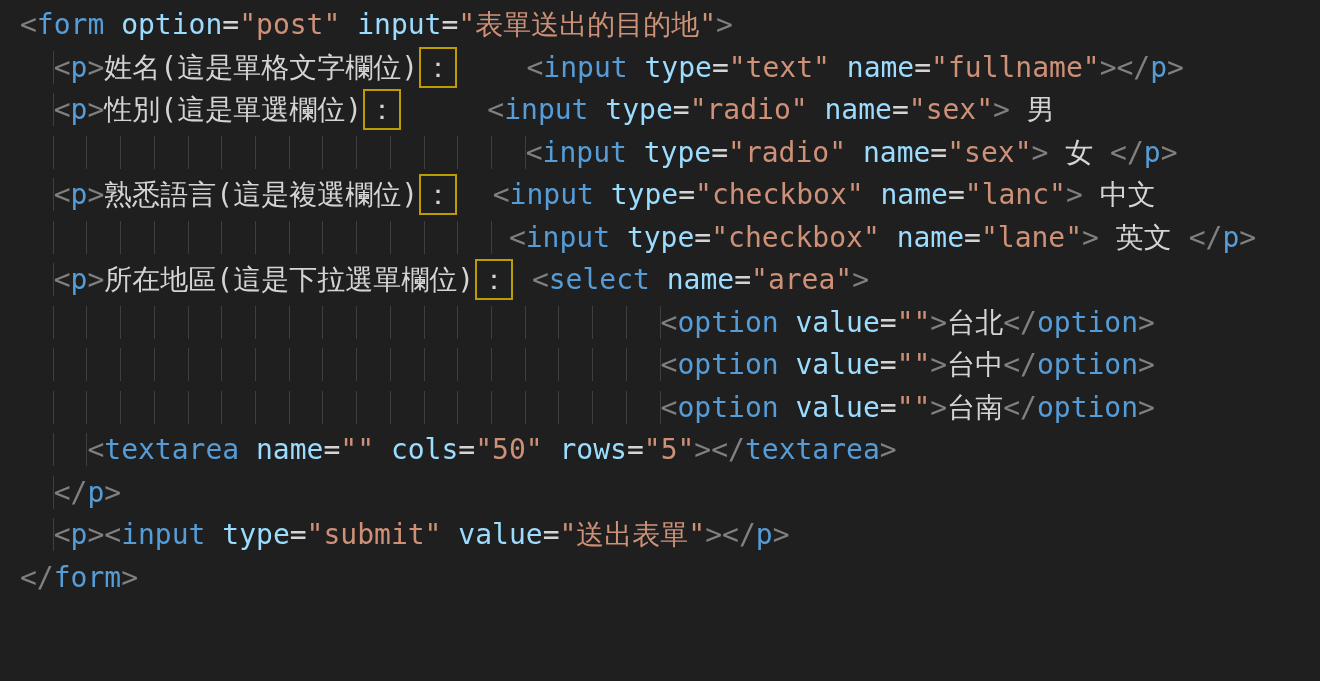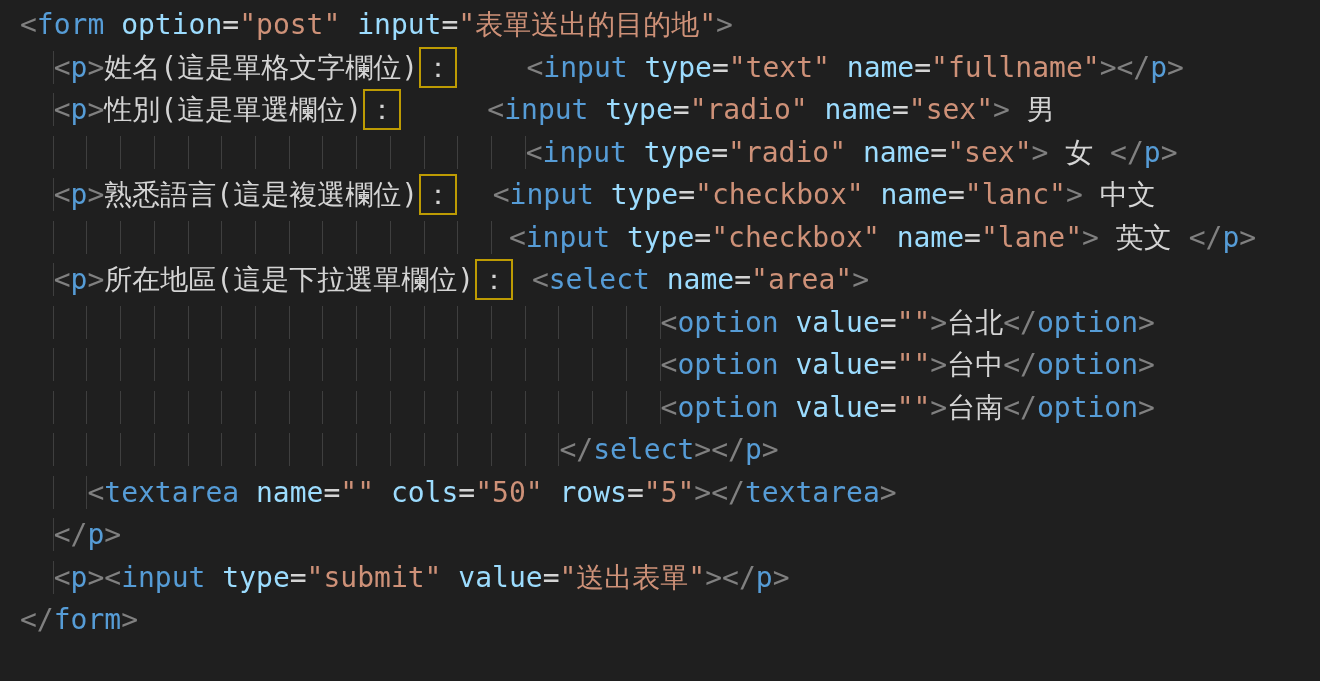--- a/index.html
+++ b/index.html
@@ -57,19 +57,18 @@
       <div class="line"><span class="tok-pun">&lt;</span><span class="tok-tag">form</span><span class="tok-txt"> </span><span class="tok-att">option</span><span class="tok-eq">=</span><span class="tok-str">"post"</span><span class="tok-txt"> </span><span class="tok-att">input</span><span class="tok-eq">=</span><span class="tok-str">"表單送出的目的地"</span><span class="tok-pun">&gt;</span></div>
       <div class="line"><span class="tok-ind">  </span><span class="tok-pun">&lt;</span><span class="tok-tag">p</span><span class="tok-pun">&gt;</span><span class="tok-txt">姓名(這是單格文字欄位)</span><span class="tok-uni">：</span><span class="tok-txt">    </span><span class="tok-pun">&lt;</span><span class="tok-tag">input</span><span class="tok-txt"> </span><span class="tok-att">type</span><span class="tok-eq">=</span><span class="tok-str">"text"</span><span class="tok-txt"> </span><span class="tok-att">name</span><span class="tok-eq">=</span><span class="tok-str">"fullname"</span><span class="tok-pun">&gt;</span><span class="tok-pun">&lt;/</span><span class="tok-tag">p</span><span class="tok-pun">&gt;</span></div>
       <div class="line"><span class="tok-ind">  </span><span class="tok-pun">&lt;</span><span class="tok-tag">p</span><span class="tok-pun">&gt;</span><span class="tok-txt">性別(這是單選欄位)</span><span class="tok-uni">：</span><span class="tok-txt">     </span><span class="tok-pun">&lt;</span><span class="tok-tag">input</span><span class="tok-txt"> </span><span class="tok-att">type</span><span class="tok-eq">=</span><span class="tok-str">"radio"</span><span class="tok-txt"> </span><span class="tok-att">name</span><span class="tok-eq">=</span><span class="tok-str">"sex"</span><span class="tok-pun">&gt;</span><span class="tok-txt"> 男</span></div>
       <div class="line"><span class="tok-ind">                              </span><span class="tok-pun">&lt;</span><span class="tok-tag">input</span><span class="tok-txt"> </span><span class="tok-att">type</span><span class="tok-eq">=</span><span class="tok-str">"radio"</span><span class="tok-txt"> </span><span class="tok-att">name</span><span class="tok-eq">=</span><span class="tok-str">"sex"</span><span class="tok-pun">&gt;</span><span class="tok-txt"> 女 </span><span class="tok-pun">&lt;/</span><span class="tok-tag">p</span><span class="tok-pun">&gt;</span></div>
       <div class="line"><span class="tok-ind">  </span><span class="tok-pun">&lt;</span><span class="tok-tag">p</span><span class="tok-pun">&gt;</span><span class="tok-txt">熟悉語言(這是複選欄位)</span><span class="tok-uni">：</span><span class="tok-txt">  </span><span class="tok-pun">&lt;</span><span class="tok-tag">input</span><span class="tok-txt"> </span><span class="tok-att">type</span><span class="tok-eq">=</span><span class="tok-str">"checkbox"</span><span class="tok-txt"> </span><span class="tok-att">name</span><span class="tok-eq">=</span><span class="tok-str">"lanc"</span><span class="tok-pun">&gt;</span><span class="tok-txt"> 中文</span></div>
       <div class="line"><span class="tok-ind">                             </span><span class="tok-pun">&lt;</span><span class="tok-tag">input</span><span class="tok-txt"> </span><span class="tok-att">type</span><span class="tok-eq">=</span><span class="tok-str">"checkbox"</span><span class="tok-txt"> </span><span class="tok-att">name</span><span class="tok-eq">=</span><span class="tok-str">"lane"</span><span class="tok-pun">&gt;</span><span class="tok-txt"> 英文 </span><span class="tok-pun">&lt;/</span><span class="tok-tag">p</span><span class="tok-pun">&gt;</span></div>
       <div class="line"><span class="tok-ind">  </span><span class="tok-pun">&lt;</span><span class="tok-tag">p</span><span class="tok-pun">&gt;</span><span class="tok-txt">所在地區(這是下拉選單欄位)</span><span class="tok-uni">：</span><span class="tok-txt"> </span><span class="tok-pun">&lt;</span><span class="tok-tag">select</span><span class="tok-txt"> </span><span class="tok-att">name</span><span class="tok-eq">=</span><span class="tok-str">"area"</span><span class="tok-pun">&gt;</span></div>
       <div class="line"><span class="tok-ind">                                      </span><span class="tok-pun">&lt;</span><span class="tok-tag">option</span><span class="tok-txt"> </span><span class="tok-att">value</span><span class="tok-eq">=</span><span class="tok-str">""</span><span class="tok-pun">&gt;</span><span class="tok-txt">台北</span><span class="tok-pun">&lt;/</span><span class="tok-tag">option</span><span class="tok-pun">&gt;</span></div>
       <div class="line"><span class="tok-ind">                                      </span><span class="tok-pun">&lt;</span><span class="tok-tag">option</span><span class="tok-txt"> </span><span class="tok-att">value</span><span class="tok-eq">=</span><span class="tok-str">""</span><span class="tok-pun">&gt;</span><span class="tok-txt">台中</span><span class="tok-pun">&lt;/</span><span class="tok-tag">option</span><span class="tok-pun">&gt;</span></div>
       <div class="line"><span class="tok-ind">                                      </span><span class="tok-pun">&lt;</span><span class="tok-tag">option</span><span class="tok-txt"> </span><span class="tok-att">value</span><span class="tok-eq">=</span><span class="tok-str">""</span><span class="tok-pun">&gt;</span><span class="tok-txt">台南</span><span class="tok-pun">&lt;/</span><span class="tok-tag">option</span><span class="tok-pun">&gt;</span></div>
-      <div class="line"><span class="tok-ind">                                </span><span class="tok-pun">&lt;/</span><span class="tok-tag">select</span><span class="tok-pun">&gt;</span><span class="tok-pun">&lt;/</span><span class="tok-tag">p</span><span class="tok-pun">&gt;</span></div>
       <div class="line"><span class="tok-ind">    </span><span class="tok-pun">&lt;</span><span class="tok-tag">textarea</span><span class="tok-txt"> </span><span class="tok-att">name</span><span class="tok-eq">=</span><span class="tok-str">""</span><span class="tok-txt"> </span><span class="tok-att">cols</span><span class="tok-eq">=</span><span class="tok-str">"50"</span><span class="tok-txt"> </span><span class="tok-att">rows</span><span class="tok-eq">=</span><span class="tok-str">"5"</span><span class="tok-pun">&gt;</span><span class="tok-pun">&lt;/</span><span class="tok-tag">textarea</span><span class="tok-pun">&gt;</span></div>
       <div class="line"><span class="tok-ind">  </span><span class="tok-pun">&lt;/</span><span class="tok-tag">p</span><span class="tok-pun">&gt;</span></div>
       <div class="line"><span class="tok-ind">  </span><span class="tok-pun">&lt;</span><span class="tok-tag">p</span><span class="tok-pun">&gt;</span><span class="tok-pun">&lt;</span><span class="tok-tag">input</span><span class="tok-txt"> </span><span class="tok-att">type</span><span class="tok-eq">=</span><span class="tok-str">"submit"</span><span class="tok-txt"> </span><span class="tok-att">value</span><span class="tok-eq">=</span><span class="tok-str">"送出表單"</span><span class="tok-pun">&gt;</span><span class="tok-pun">&lt;/</span><span class="tok-tag">p</span><span class="tok-pun">&gt;</span></div>
       <div class="line"><span class="tok-pun">&lt;/</span><span class="tok-tag">form</span><span class="tok-pun">&gt;</span></div>
     </div>
 </div>
 
 </body></html>

